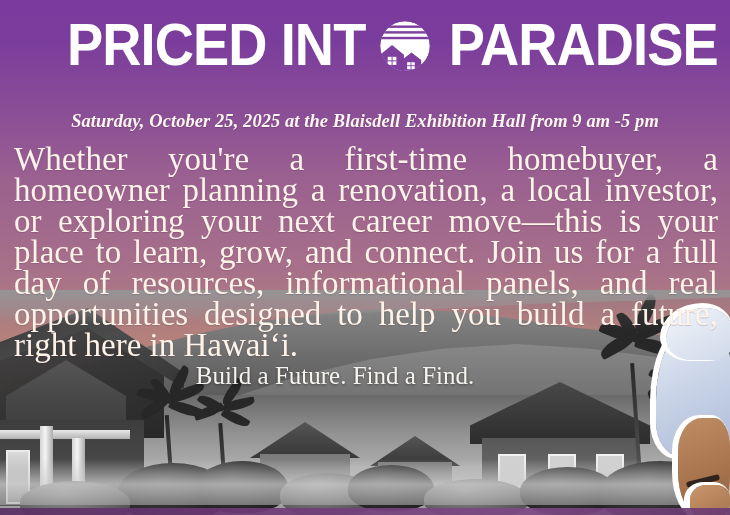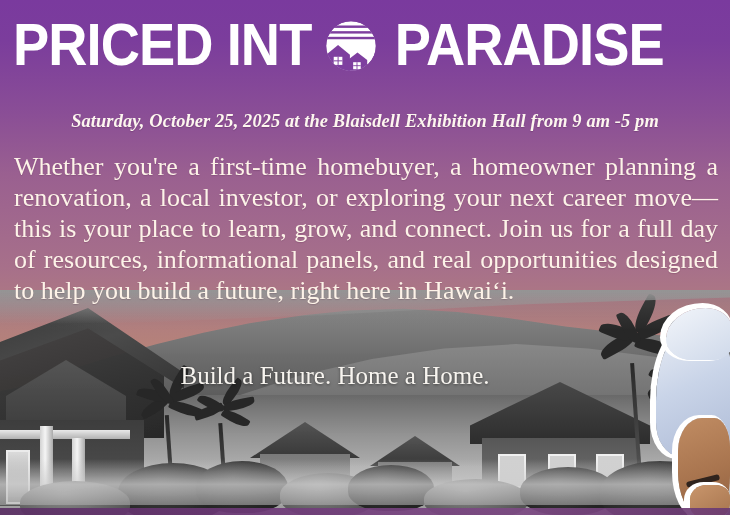--- a/index.html
+++ b/index.html
@@ -306,21 +306,21 @@
     border-radius: 42% 36% 44% 40%;
     box-shadow: -3px 0 0 3px #ffffff;
   }
 
   
   .headline {
     position: absolute;
     left: 0;
     top: 16px;
     width: 730px;
-    text-align: left;
+    text-align: right;
     white-space: nowrap;
     line-height: 1;
   }
   .headline .word {
     display: inline-block;
     vertical-align: middle;
     font-family: "Liberation Sans", sans-serif;
     font-weight: 700;
     font-size: 59px;
     letter-spacing: -1px;
@@ -353,24 +353,24 @@
     color: #fdf6ef;
     letter-spacing: .1px;
     transform: scaleX(.97);
     text-shadow: 0 1px 1px rgba(60,20,60,.25);
   }
 
   
   .bodycopy {
     position: absolute;
     left: 14px;
-    top: 151px;
+    top: 144px;
     width: 704px;
     font-family: "Liberation Serif", serif;
-    font-size: 26px;
+    font-size: 33px;
     line-height: 31px;
     color: #fdf3e8;
     text-align: justify;
     text-align-last: left;
     text-shadow: 0 1px 1px rgba(70,30,60,.2);
   }
 
   
   .tagline {
     position: absolute;
@@ -527,15 +527,15 @@
           <rect x="54" y="85.7" width="14" height="1.6" fill="#7e3f9f"></rect>
         </g>
       </svg>
     </span><span class="word w3">PARADISE</span>
   </div>
 
   <div class="dateline">Saturday, October 25, 2025 at the Blaisdell Exhibition Hall from 9 am -5 pm</div>
 
   <div class="bodycopy">Whether you're a first-time homebuyer, a homeowner planning a renovation, a local investor, or exploring your next career move—this is your place to learn, grow, and connect. Join us for a full day of resources, informational  panels, and real opportunities designed to help you build a future, right here in Hawaiʻi.</div>
 
-  <div class="tagline">Build a Future. Home a Home.</div>
+  <div class="tagline">Build a Future. Find a Find.</div>
 
 </div>
 
 </body></html>

